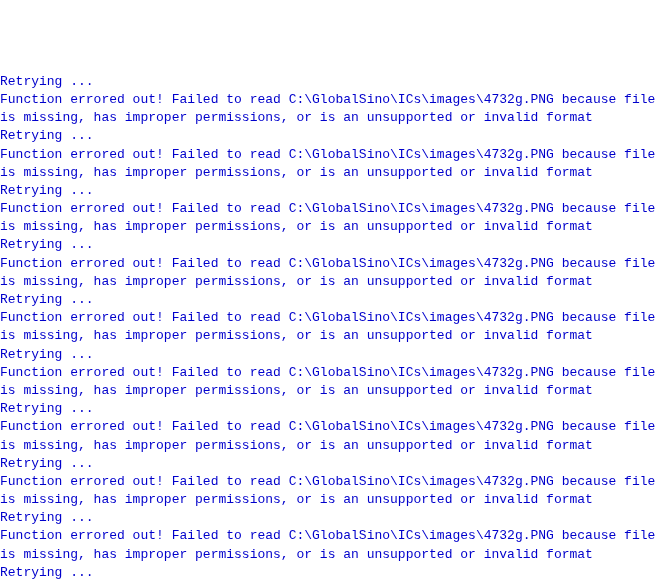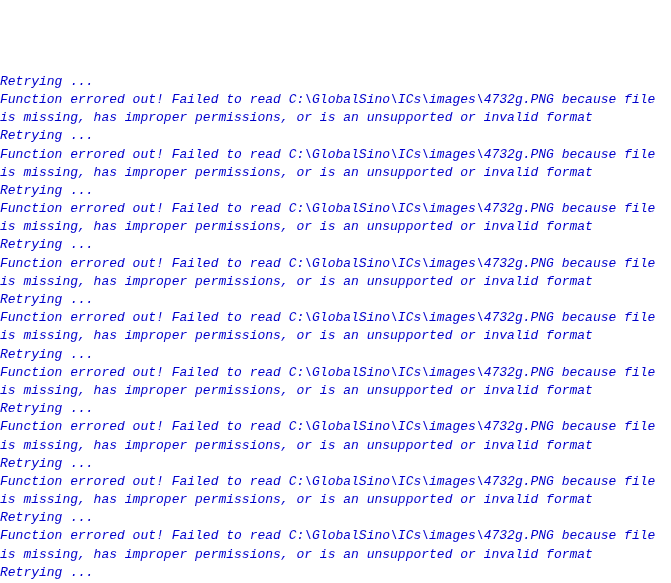--- a/index.html
+++ b/index.html
@@ -11,21 +11,20 @@
       line-height: 1.4;
       color: #0000cc;
       width: 671px;
       height: 583px;
       overflow: hidden;
       white-space: pre-wrap;
       word-wrap: break-word;
     }
     .line {
       display: block;
-      font-style: italic;
     }
   </style>
 </head>
 <body>
 
 
 
 <div id="console-output"><span class="line">Retrying ...</span><span class="line">Function errored out! Failed to read C:\GlobalSino\ICs\images\4732g.PNG because file is missing, has improper permissions, or is an unsupported or invalid format</span><span class="line">Retrying ...</span><span class="line">Function errored out! Failed to read C:\GlobalSino\ICs\images\4732g.PNG because file is missing, has improper permissions, or is an unsupported or invalid format</span><span class="line">Retrying ...</span><span class="line">Function errored out! Failed to read C:\GlobalSino\ICs\images\4732g.PNG because file is missing, has improper permissions, or is an unsupported or invalid format</span><span class="line">Retrying ...</span><span class="line">Function errored out! Failed to read C:\GlobalSino\ICs\images\4732g.PNG because file is missing, has improper permissions, or is an unsupported or invalid format</span><span class="line">Retrying ...</span><span class="line">Function errored out! Failed to read C:\GlobalSino\ICs\images\4732g.PNG because file is missing, has improper permissions, or is an unsupported or invalid format</span><span class="line">Retrying ...</span><span class="line">Function errored out! Failed to read C:\GlobalSino\ICs\images\4732g.PNG because file is missing, has improper permissions, or is an unsupported or invalid format</span><span class="line">Retrying ...</span><span class="line">Function errored out! Failed to read C:\GlobalSino\ICs\images\4732g.PNG because file is missing, has improper permissions, or is an unsupported or invalid format</span><span class="line">Retrying ...</span><span class="line">Function errored out! Failed to read C:\GlobalSino\ICs\images\4732g.PNG because file is missing, has improper permissions, or is an unsupported or invalid format</span><span class="line">Retrying ...</span><span class="line">Function errored out! Failed to read C:\GlobalSino\ICs\images\4732g.PNG because file is missing, has improper permissions, or is an unsupported or invalid format</span><span class="line">Retrying ...</span><span class="line">Function errored out! Failed to read C:\GlobalSino\ICs\images\4732g.PNG because file is missing, has improper permissions, or is an unsupported or invalid format</span></div>
 
 

